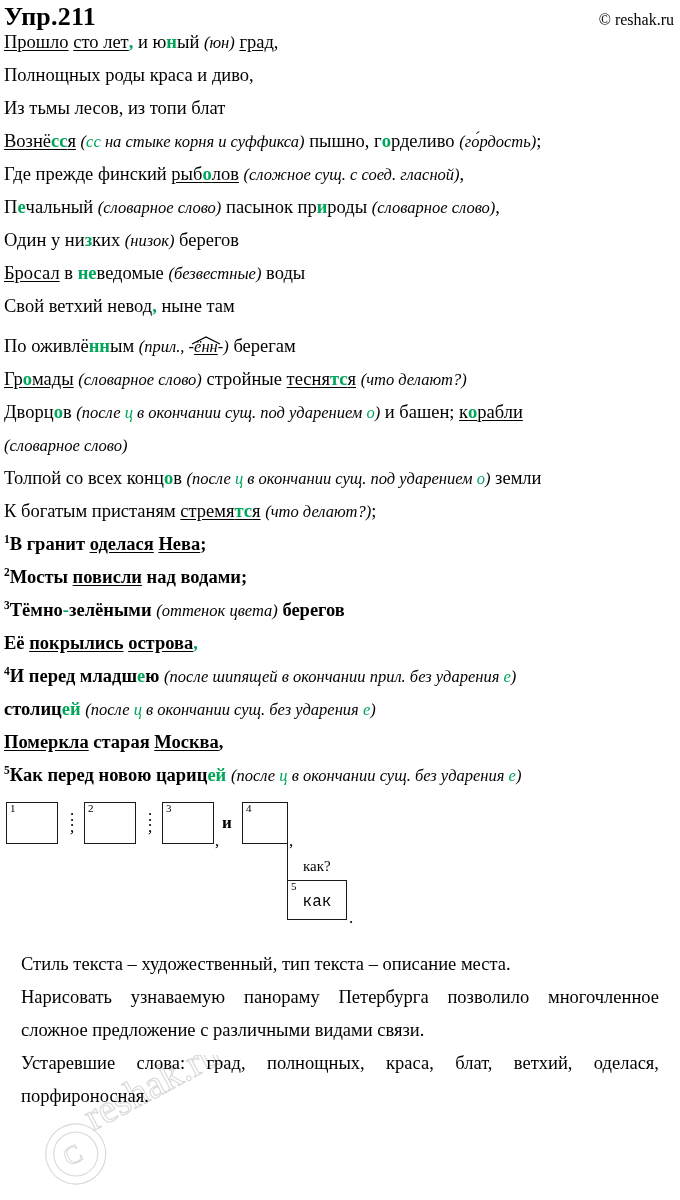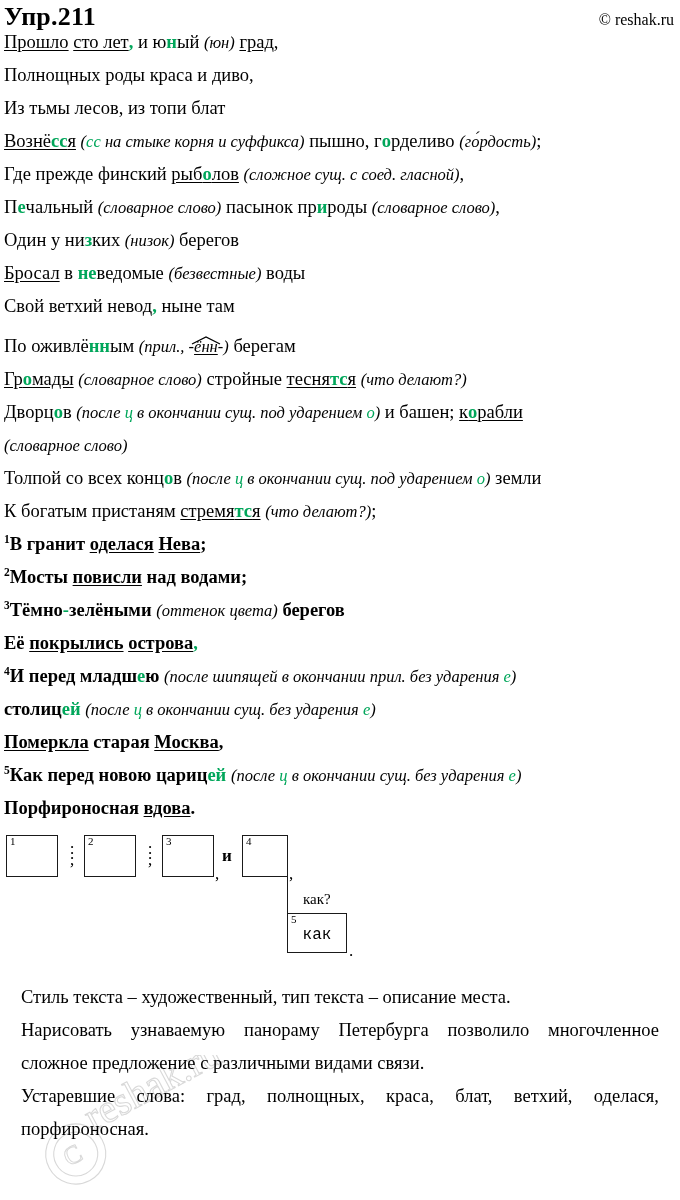--- a/index.html
+++ b/index.html
@@ -232,21 +232,20 @@
     <p class="line bold"><span>Её </span><span class="u">покрылись</span><span> </span><span class="u">острова</span><span class="gb">,</span></p>
 
     <p class="line bold just"><sup class="num">4</sup><span>И перед младш</span><span class="gb">е</span><span>ю </span><span class="note"><span>(после шипящей в окончании прил. без ударения </span><span class="g">е</span><span>)</span></span></p>
 
     <p class="line bold"><span>столиц</span><span class="gb">ей</span><span> </span><span class="note"><span>(после </span><span class="g">ц</span><span> в окончании сущ. без ударения </span><span class="g">е</span><span>)</span></span></p>
 
     <p class="line bold"><span class="u">Померкла</span><span> старая </span><span class="u">Москва</span><span>,</span></p>
 
     <p class="line bold"><sup class="num">5</sup><span>Как перед новою цариц</span><span class="gb">ей</span><span> </span><span class="note"><span>(после </span><span class="g">ц</span><span> в окончании сущ. без ударения </span><span class="g">е</span><span>)</span></span></p>
 
-    <p class="line bold"><span>Порфироносная </span><span class="u">вдова</span><span>.</span></p>
   </div>
 
   <div class="scheme">
 
     <div class="sbox" style="left:0px; top:4px; width:52px; height:42px;">
       <span class="bnum">1</span>
       <span class="btext"></span>
     </div>
 
     <div class="sep" style="left:56px; top:13px; width:20px;">

